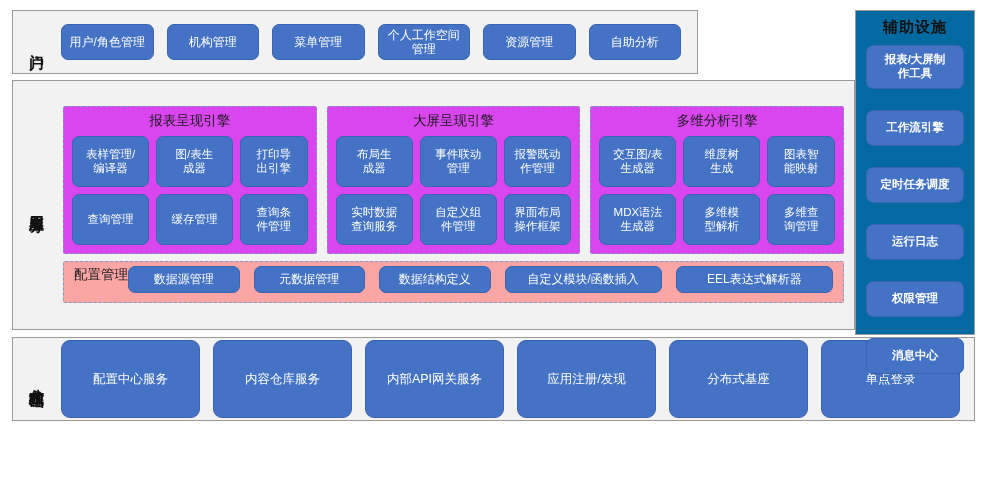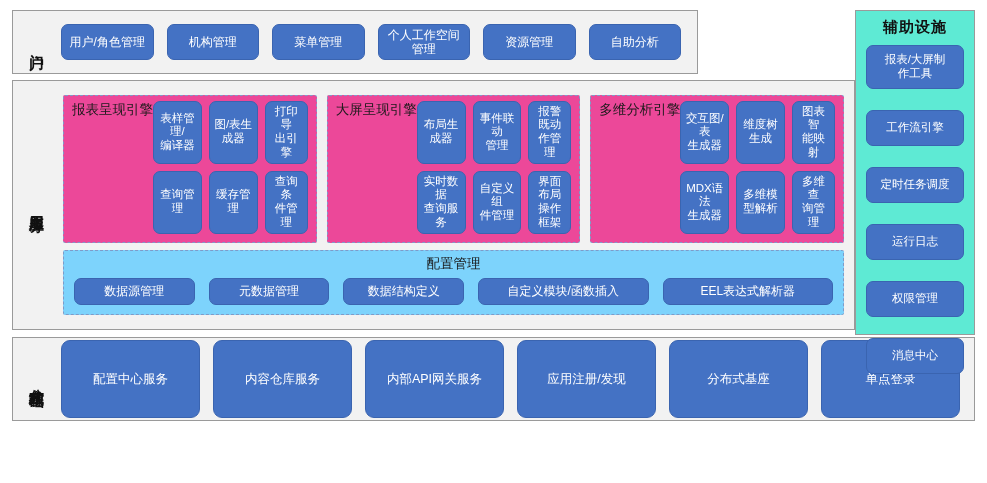--- a/index.html
+++ b/index.html
@@ -84,41 +84,42 @@
   .portal-row .btn { flex: 1; height: 36px; }
 
   
   .aux-panel {
     width: 120px;
     min-width: 120px;
     flex-direction: column;
     align-items: stretch;
     padding: 7px 10px 9px 10px;
     border: 1px solid #9A9A9A;
-    background: #5eead4;
+    background: #0369a1;
     position: absolute;
     right: 12px;
     top: 10px;
     height: 325px;
     display: flex;
   }
   .aux-title {
     font-weight: bold;
     font-size: 15px;
     text-align: center;
     color: #111;
     margin-bottom: 8px;
     letter-spacing: 1px;
   }
   .aux-list {
     flex: 1;
     display: flex;
     flex-direction: column;
     justify-content: space-between;
     gap: 21px;
+    font-weight: bold;
   }
   .aux-list .btn { height: 36px; font-size: 11.5px; }
   .aux-list .btn.tall { height: 44px; }
 
   
   .mid-zone {
     margin-top: 6px;
     height: 250px;
     width: 843px;
     flex: none;
@@ -134,52 +135,52 @@
   }
 
   .engines-row {
     display: flex;
     gap: 10px;
     height: 148px;
   }
 
   .engine {
     flex: 1;
-    background: #ec4899;
+    background: #d946ef;
     border: 1px dashed #7F9BC8;
     border-radius: 2px;
     padding: 5px 8px 8px 8px;
     display: flex;
-    flex-direction: row;
+    flex-direction: column;
   }
   .engine-title {
     text-align: center;
     font-size: 13.5px;
     color: #1a1a1a;
     margin-bottom: 6px;
     font-weight: normal;
   }
   .engine-grid {
     flex: 1;
     display: grid;
     grid-template-columns: 1fr 1fr 0.88fr;
     grid-template-rows: 1fr 1fr;
     gap: 7px 7px;
   }
   .engine-grid .btn { font-size: 11.5px; }
 
   
   .config {
     flex: 1;
-    background: #7dd3fc;
+    background: #fca5a5;
     border: 1px dashed #7F9BC8;
     border-radius: 2px;
     padding: 4px 10px 9px 10px;
     display: flex;
-    flex-direction: column;
+    flex-direction: row;
   }
   .config-title {
     text-align: center;
     font-size: 13.5px;
     color: #1a1a1a;
     margin-bottom: 5px;
   }
   .config-row {
     flex: 1;
     display: flex;

